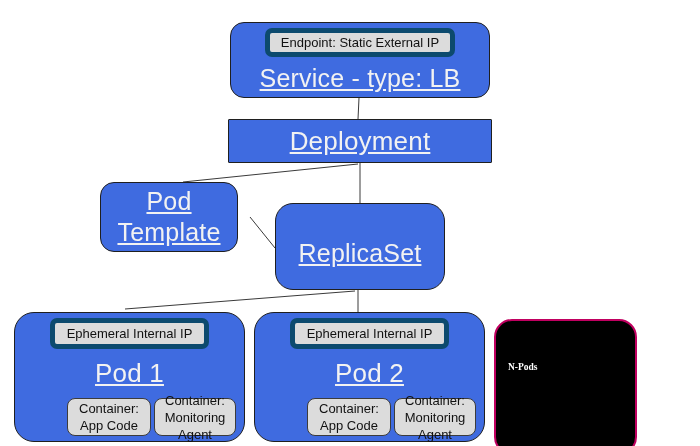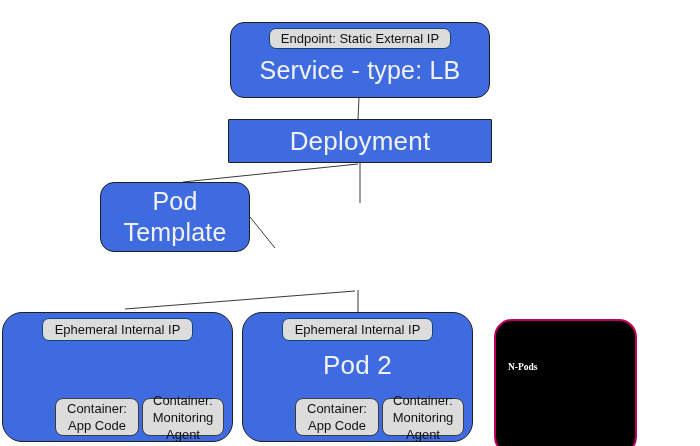--- a/index.html
+++ b/index.html
@@ -22,50 +22,51 @@
     position: absolute;
     background: #3f6be0;
     border: 1px solid #1f1f1f;
     z-index: 1;
     color: #f2f2f2;
   }
   .node-label {
     color: #f2f2f2;
     text-align: center;
     letter-spacing: 0.2px;
+    text-decoration: underline;
   }
   .badge {
     display: inline-block;
     background: #dcdcdc;
-    border: 1px solid #0c4a6e;
+    border: 5px solid #0c4a6e;
     border-radius: 7px;
     color: #111;
     font-size: 13px;
     line-height: 15px;
     padding: 2px 11px;
     white-space: nowrap;
   }
   
   #service { left: 230px; top: 22px; width: 260px; height: 76px; border-radius: 14px; text-align: center; }
   #service .badge { margin-top: 5px; }
   #service .node-label { font-size: 25px; margin-top: 7px; }
   
   #deployment { left: 228px; top: 119px; width: 264px; height: 44px; border-radius: 1px;
                 display: flex; align-items: center; justify-content: center; }
   #deployment .node-label { font-size: 26px; }
   
-  #pod-template { left: 100px; top: 182px; width: 150px; height: 70px; border-radius: 14px;
+  #pod-template { left: 100px; top: 182px; width: 138px; height: 70px; border-radius: 14px;
                   display: flex; align-items: center; justify-content: center; }
   #pod-template .node-label { font-size: 25px; line-height: 31px; width: 120px; }
   
   #replicaset { left: 275px; top: 203px; width: 170px; height: 87px; border-radius: 18px;
                 display: flex; align-items: center; justify-content: center; }
   #replicaset .node-label { font-size: 25px; margin-top: 14px; }
   
-  .pod { width: 231px; height: 130px; border-radius: 20px; text-align: center; }
+  .pod { width: 231px; height: 130px; border-radius: 20px; text-align: center; margin-left: 12px; }
   #pod-1 { left: 2px; top: 312px; }
   #pod-2 { left: 242px; top: 312px; }
   .pod .badge { margin-top: 5px; padding: 3px 12px; }
   .pod-name { font-size: 26px; margin-top: 9px; }
   .containers {
     position: absolute;
     left: 8px; right: 8px; bottom: 5px;
     display: flex;
     gap: 3px;
     padding-left: 44px;
@@ -126,23 +127,27 @@
   </div>
 
   <div class="node" id="deployment">
     <div class="node-label">Deployment</div>
   </div>
 
   <div class="node" id="pod-template">
     <div class="node-label">Pod Template</div>
   </div>
 
+  <div class="node" id="replicaset">
+    <div class="node-label">ReplicaSet</div>
+  </div>
 
   <div class="node pod" id="pod-1">
     <span class="badge">Ephemeral Internal IP</span>
+    <div class="node-label pod-name">Pod 1</div>
     <div class="containers">
       <div class="container-box container-app">Container:
 App Code</div>
       <div class="container-box container-agent">Container:
 Monitoring Agent</div>
     </div>
   </div>
 
   <div class="node pod" id="pod-2">
     <span class="badge">Ephemeral Internal IP</span>

